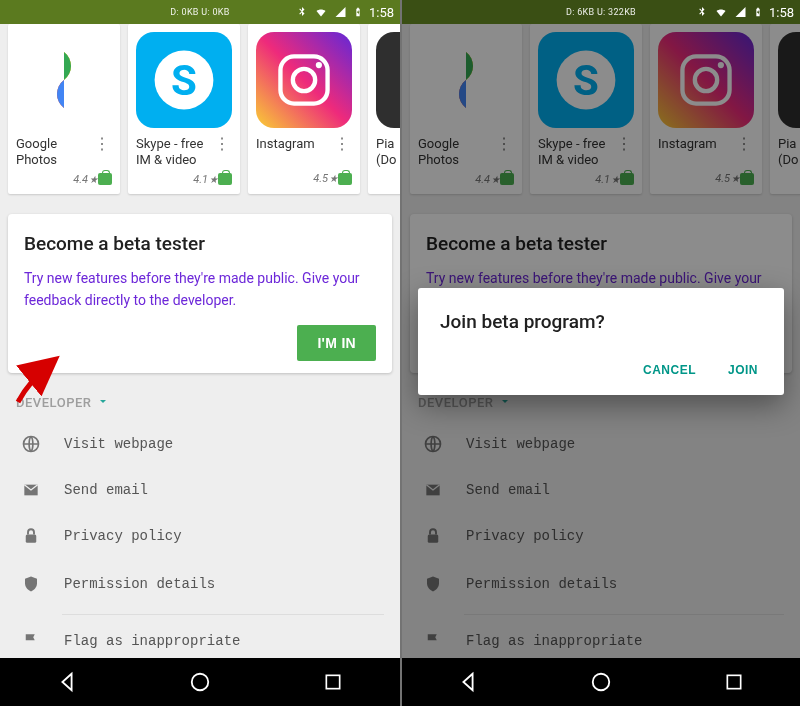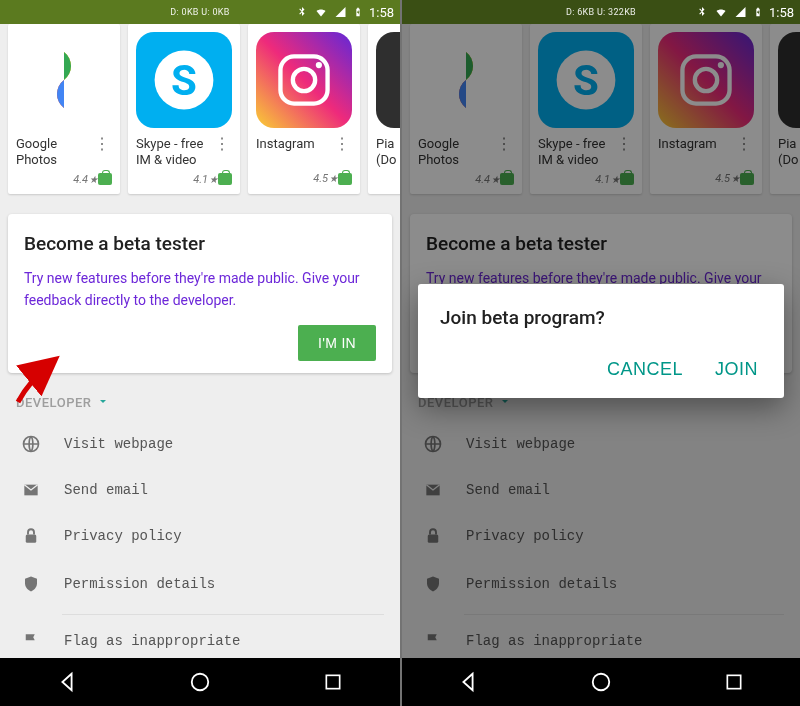--- a/index.html
+++ b/index.html
@@ -45,21 +45,21 @@
 
   
   .beta-card {
     margin:20px 8px 0; background:#fff; border-radius:4px;
     box-shadow:0 1px 3px rgba(0,0,0,.2); padding:18px 16px 12px;
   }
   .beta-title { font-size:19px; color:#212121; font-weight:500; margin-bottom:12px;}
   .beta-text { font-size:14px; color:#6d28d9; line-height:1.6; }
   .beta-btn {
     float:right; margin-top:14px; background:#4caf50; color:#fff;
-    border:none; padding:10px 20px; font-size:14px; font-weight:400;
+    border:none; padding:10px 20px; font-size:14px; font-weight:700;
     border-radius:2px; cursor:pointer; letter-spacing:.3px;
   }
   .beta-card::after { content:""; display:block; clear:both; }
 
   
   .dev-section { margin-top:22px; padding:0 16px; }
   .dev-header { font-size:13px; color:#9e9e9e; font-weight:500; letter-spacing:.5px; display:flex; align-items:center; gap:6px; margin-bottom:10px;}
   .dev-chevron { color:#26a69a; }
   .dev-item { display:flex; align-items:center; gap:22px; padding:14px 4px; color:#555; font-size:14px;font-family:Liberation Mono, monospace;}
   .dev-icon { width:22px; color:#757575; display:flex; justify-content:center;}
@@ -71,21 +71,21 @@
     justify-content:space-around;
   }
   .nav-btn { color:#fff; width:26px; height:26px; display:flex; align-items:center; justify-content:center; cursor:pointer;}
 
   
   .scrim { position:absolute; inset:0; background:rgba(0,0,0,.45); display:flex; align-items:center; justify-content:center; padding:0 16px;}
   .dialog { background:#fff; border-radius:3px; padding:22px 22px 10px; width:100%; box-shadow:0 10px 30px rgba(0,0,0,.4);}
   .dialog-title { font-size:19px; color:#212121; font-weight:500; margin-bottom:0;}
   .dialog-text { font-size:14.5px; color:#616161; line-height:1.5;}
   .dialog-actions { display:flex; justify-content:flex-end; gap:24px; margin-top:22px;}
-  .dialog-btn { background:none; border:none; color:#009688; font-size:18px; font-weight:400; letter-spacing:.5px; padding:8px 4px; cursor:pointer;}
+  .dialog-btn { background:none; border:none; color:#009688; font-size:12px; font-weight:700; letter-spacing:.5px; padding:8px 4px; cursor:pointer;}
 
   
   .arrow { position:absolute; left:10px; top:326px; pointer-events:none; }
 
   
   .photos-icon { background:#fff; }
   .skype-icon { background:#00aff0; }
   .insta-icon { background:linear-gradient(45deg,#f9ce34,#ee2a7b 50%,#6228d7); }
   .pia-icon { background:#2f2f2f; }
 

